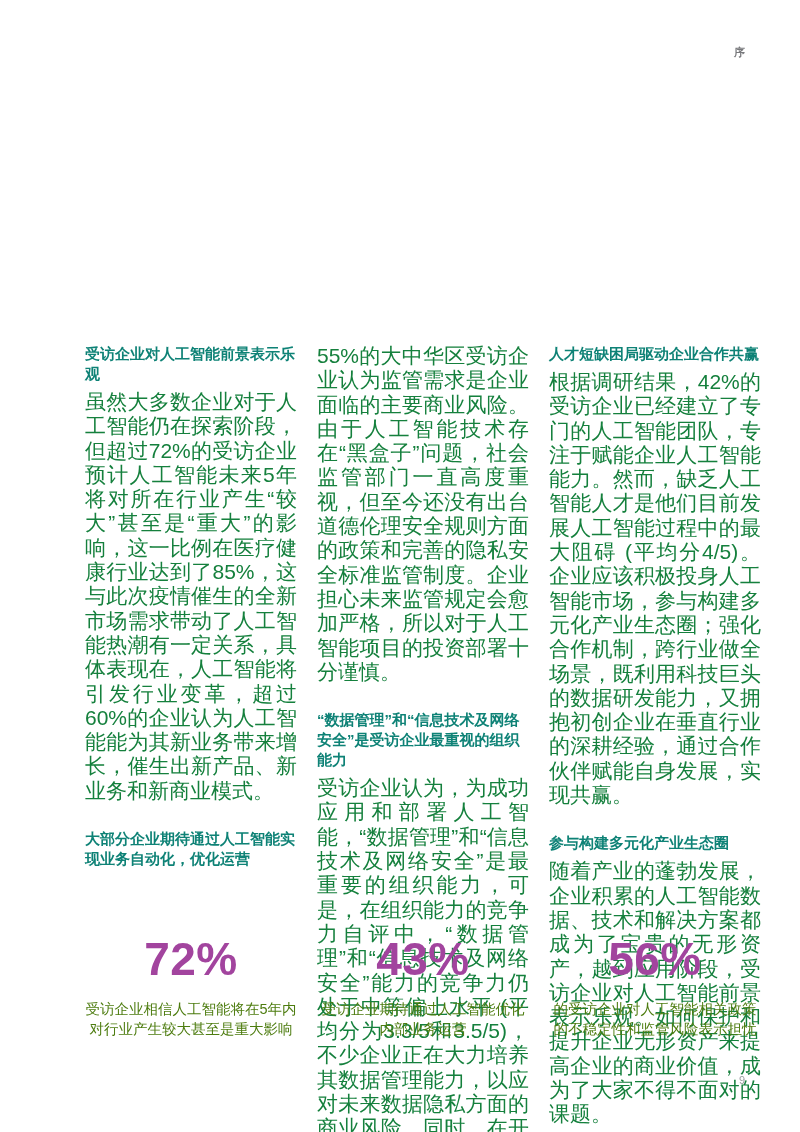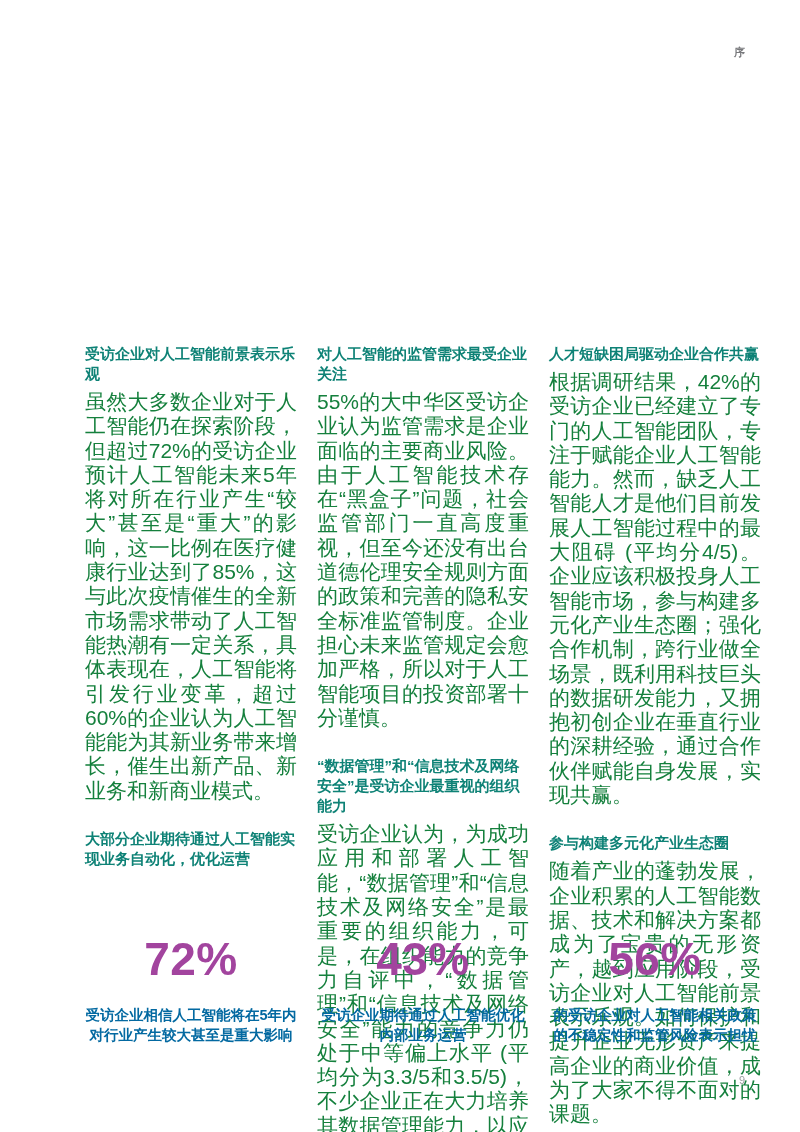--- a/index.html
+++ b/index.html
@@ -30,23 +30,22 @@
   .stats {
     position: absolute; top: 933px; left: 85px; width: 676px;
     display: flex; gap: 20px;
   }
   .stat { flex: 1 1 0; min-width: 0; text-align: center; }
   .stat-value {
     font-size: 46px; line-height: 52px; font-weight: 700;
     color: #a2449e; letter-spacing: 0.5px;
   }
   .stat-caption {
-    margin-top: 20px; font-size: 14.5px; line-height: 20px;
-    color: #0369a1;
-    font-weight: bold;
+    margin-top: 14px; font-size: 14.5px; line-height: 20px;
+    color: #4d7c0f;
   }
   .page-number {
     position: absolute; top: 1074px; right: 55px;
     font-size: 11px; color: #9b9ca0;
   }
 </style>
 </head>
 <body>
 
 <div class="section-label">序</div>
@@ -56,21 +55,20 @@
     <section>
       <h3>受访企业对人工智能前景表示乐观</h3>
       <p>虽然大多数企业对于人工智能仍在探索阶段，但超过72%的受访企业预计人工智能未来5年将对所在行业产生“较大”甚至是“重大”的影响，这一比例在医疗健康行业达到了85%，这与此次疫情催生的全新市场需求带动了人工智能热潮有一定关系，具体表现在，人工智能将引发行业变革，超过60%的企业认为人工智能能为其新业务带来增长，催生出新产品、新业务和新商业模式。</p>
     </section>
     <section>
       <h3>大部分企业期待通过人工智能实现业务自动化，优化运营</h3>
     </section>
   </div>
   <div class="column">
     <section>
-      <h3>对人工智能的监管需求最受企业关注</h3>
       <p>55%的大中华区受访企业认为监管需求是企业面临的主要商业风险。由于人工智能技术存在“黑盒子”问题，社会监管部门一直高度重视，但至今还没有出台道德伦理安全规则方面的政策和完善的隐私安全标准监管制度。企业担心未来监管规定会愈加严格，所以对于人工智能项目的投资部署十分谨慎。</p>
     </section>
     <section>
       <h3>“数据管理”和“信息技术及网络安全”是受访企业最重视的组织能力</h3>
       <p>受访企业认为，为成功应用和部署人工智能，“数据管理”和“信息技术及网络安全”是最重要的组织能力，可是，在组织能力的竞争力自评中，“数据管理”和“信息技术及网络安全”能力的竞争力仍处于中等偏上水平 (平均分为3.3/5和3.5/5)，不少企业正在大力培养其数据管理能力，以应对未来数据隐私方面的商业风险。同时，在开展人工智能项目中，许多企业也逐步意识到人工智能领导力的重要性，目前企业在该组织能力上的竞争力还有所不足 (平均分3.2/5)。</p>
     </section>
   </div>
   <div class="column">
     <section>
       <h3>人才短缺困局驱动企业合作共赢</h3>

